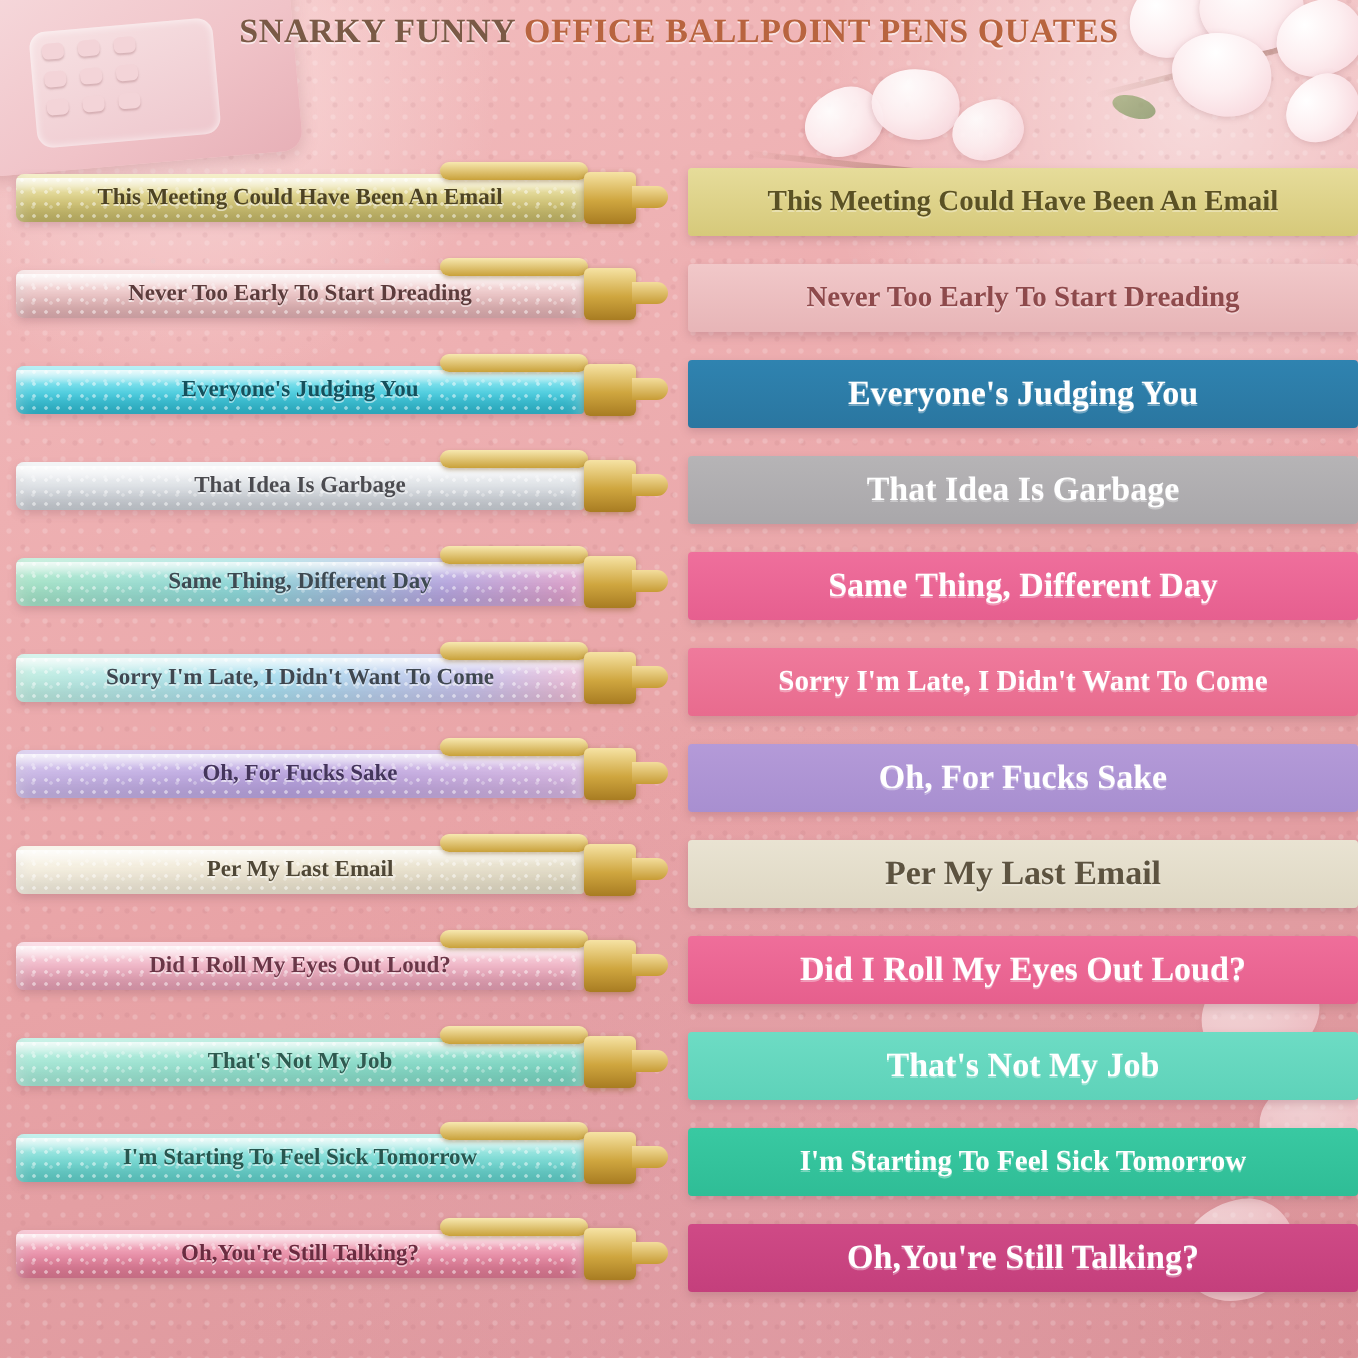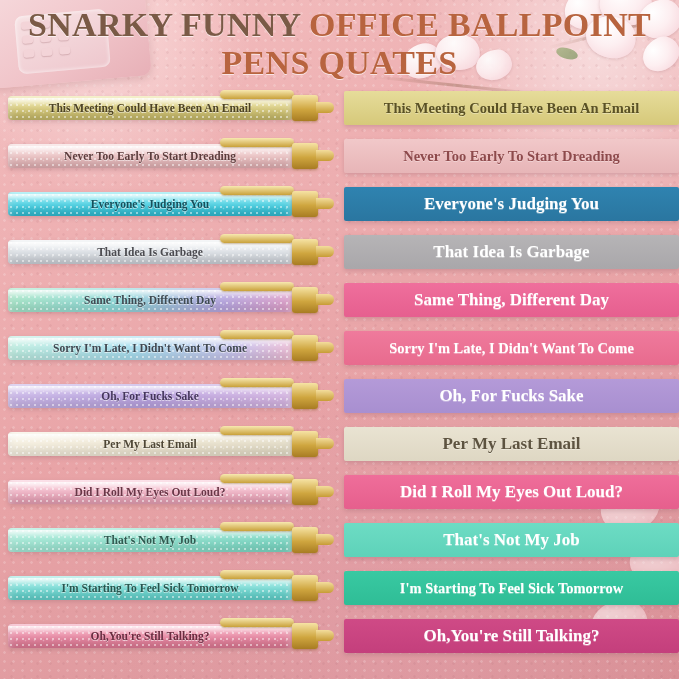--- a/index.html
+++ b/index.html
@@ -89,21 +89,21 @@
     opacity: .75;
   }
 
   
   .title {
     position: absolute;
     left: 0;
     right: 0;
     top: 6px;
     text-align: center;
-    font-size: 34px;
+    font-size: 17px;
     font-weight: bold;
     letter-spacing: .3px;
     color: #7a5a46;
     text-shadow: 0 1px 0 rgba(255,255,255,0.65);
     z-index: 6;
   }
   .title .hl {
     color: #b8643f;
   }
   .subtitle {
@@ -125,21 +125,20 @@
     position: absolute;
     left: 0;
     top: 84px;
     width: 679px;
     z-index: 5;
   }
   .row {
     position: relative;
     height: 48px;
     display: flex;
-    align-items: center;
   }
 
   
   .pen {
     position: relative;
     width: 330px;
     height: 30px;
     margin-left: 4px;
     flex: 0 0 auto;
   }

